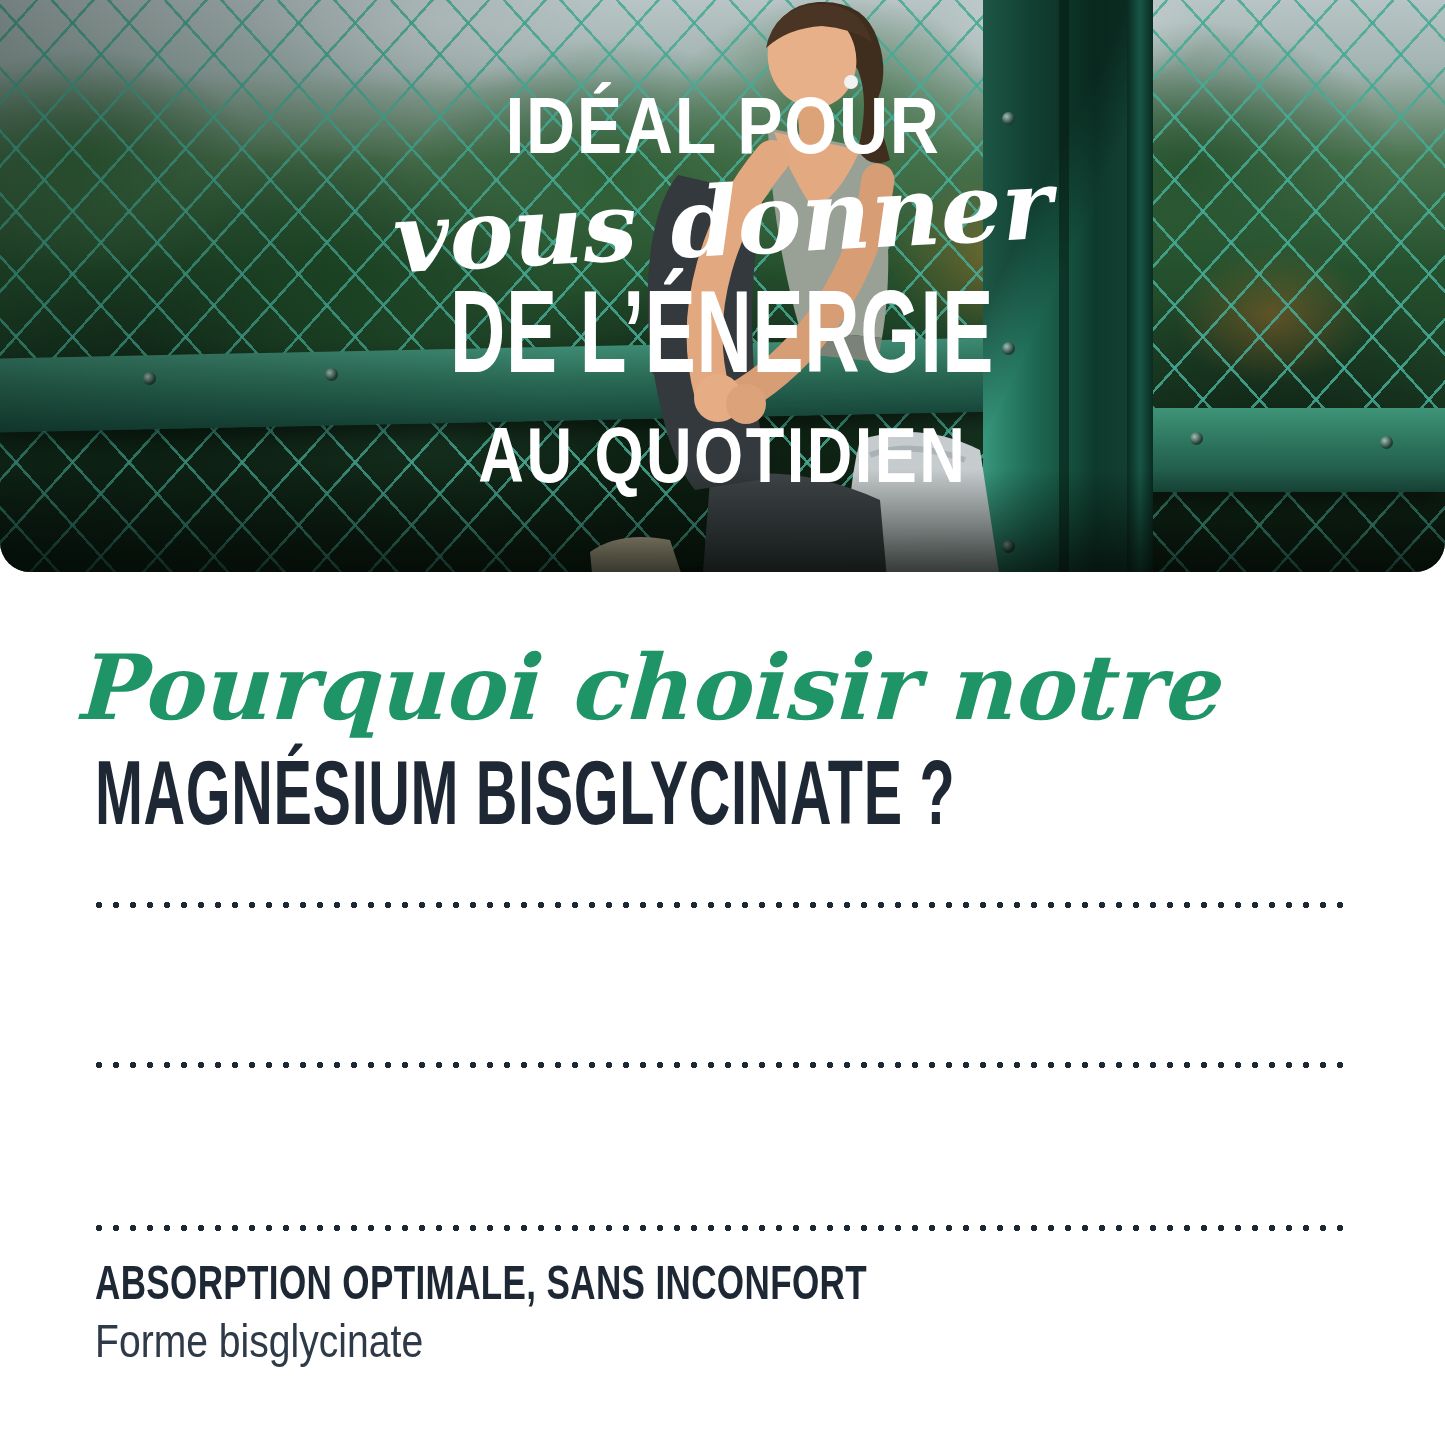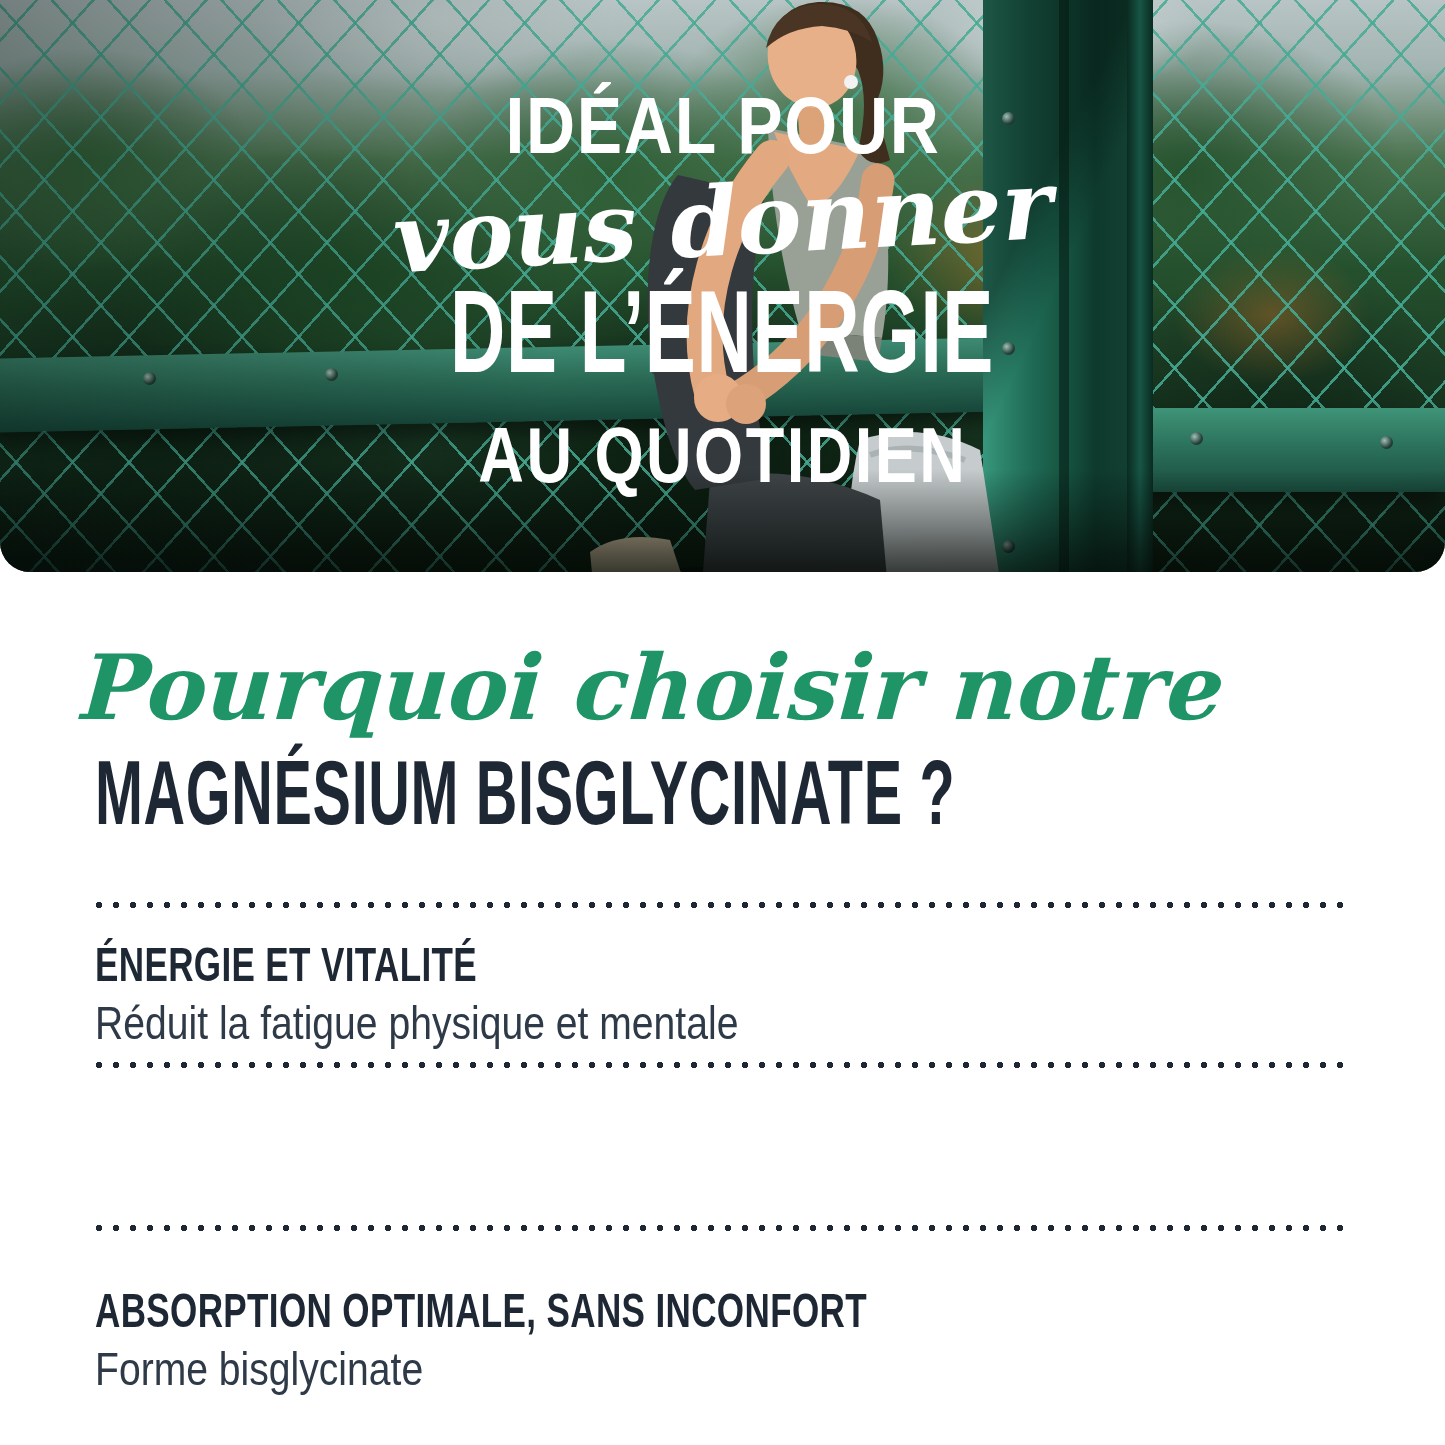--- a/index.html
+++ b/index.html
@@ -92,21 +92,21 @@
     letter-spacing:1px; line-height:1; white-space:nowrap;
   }
   .dotted {
     position:absolute; left:95px; width:1256px; height:8px;
     background-image:radial-gradient(circle 3.2px at 4px 4px,
       var(--dark-navy,#1e2734) 3.1px, rgba(0,0,0,0) 3.4px);
     background-size:17px 8px; background-repeat:repeat-x;
   }
   .dotted.d1 { top:901px; } .dotted.d2 { top:1061px; } .dotted.d3 { top:1224px; }
   .feature { position:absolute; left:95px; }
-  .feature.f1 { top:941px; } .feature.f2 { top:1096px; } .feature.f3 { top:1259px;margin-top:28px; }
+  .feature.f1 { top:941px; } .feature.f2 { top:1096px; } .feature.f3 { top:1259px; }
   .feature-title {
     font-size:48px; font-weight:700; color:var(--dark-navy,#1e2734);
     transform:scaleX(.73); transform-origin:left top;
     letter-spacing:.5px; line-height:1; white-space:nowrap;
   }
   .feature-desc {
     font-size:46px; font-weight:400; color:var(--body-text,#2f3a48);
     transform:scaleX(.85); transform-origin:left top;
     margin-top:11px; line-height:1; white-space:nowrap;
   }
@@ -163,24 +163,20 @@
       <div class="ht3">DE L’ÉNERGIE</div>
       <div class="ht4">AU QUOTIDIEN</div>
     </div>
   </div>
 
   <div class="script-title">Pourquoi choisir notre</div>
   <div class="main-title">MAGNÉSIUM BISGLYCINATE ?</div>
 
   <div class="dotted d1"></div>
 
-  <div class="feature f1">
-    <div class="feature-title">ÉNERGIE ET VITALITÉ</div>
-    <div class="feature-desc">Réduit la fatigue physique et mentale</div>
-  </div>
 
   <div class="dotted d2"></div>
 
 
   <div class="dotted d3"></div>
 
   <div class="feature f3">
     <div class="feature-title">ABSORPTION OPTIMALE, SANS INCONFORT</div>
     <div class="feature-desc">Forme bisglycinate</div>
   </div>

